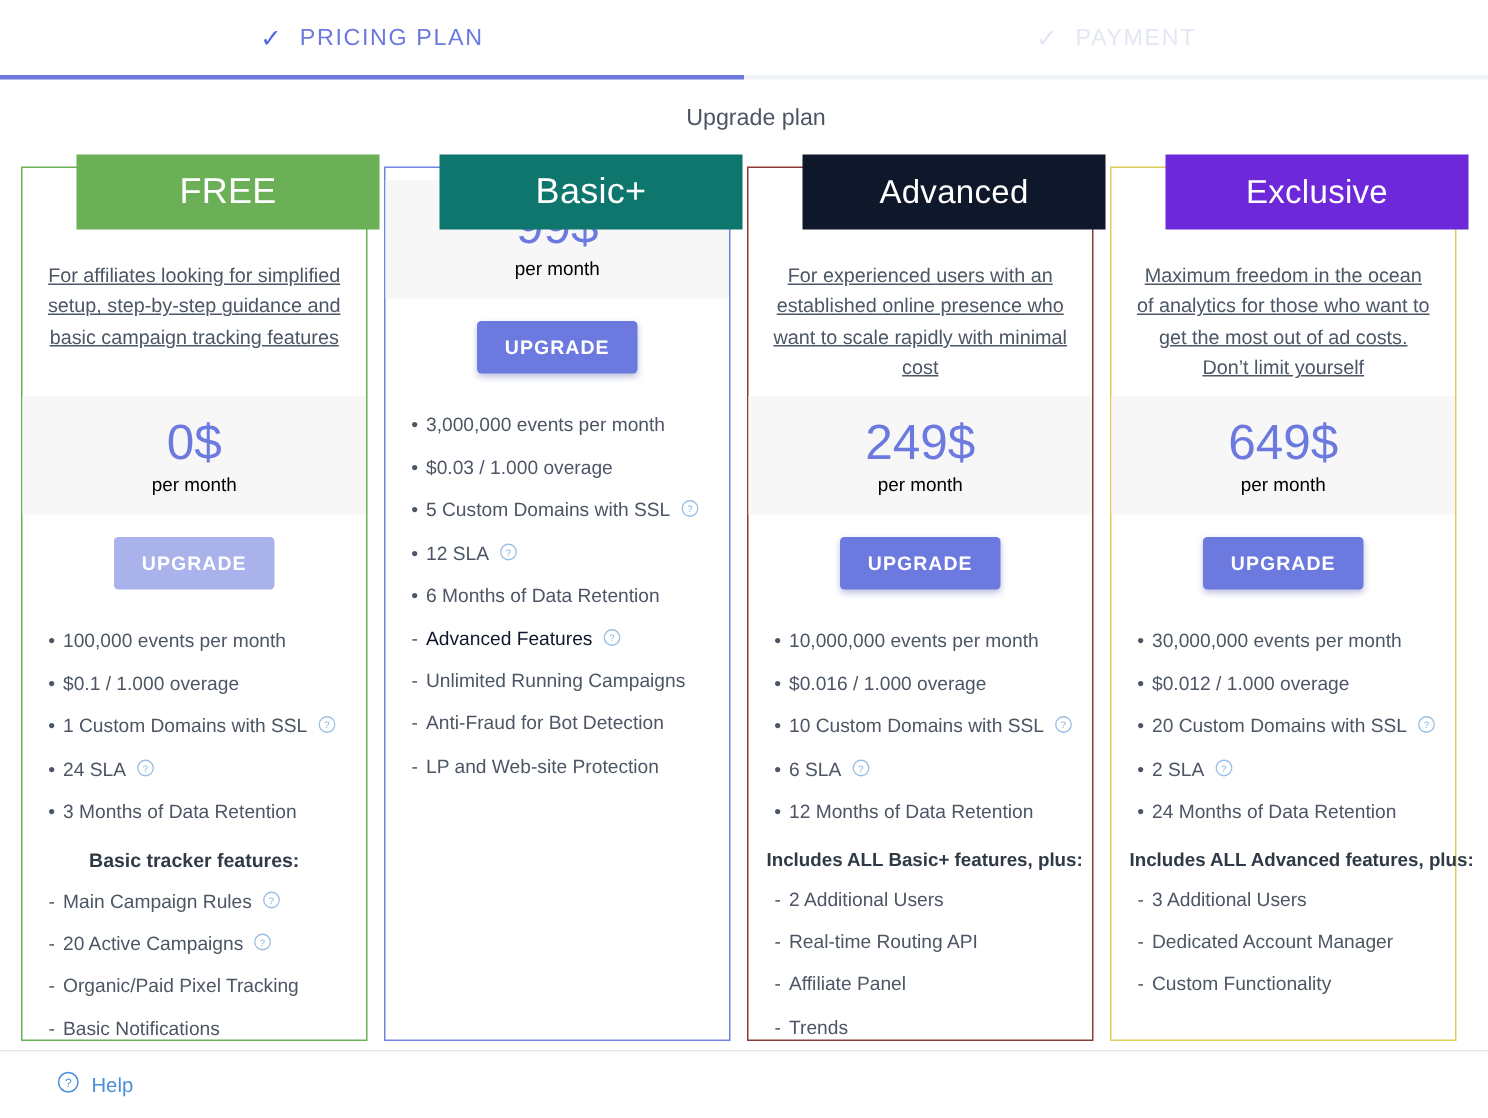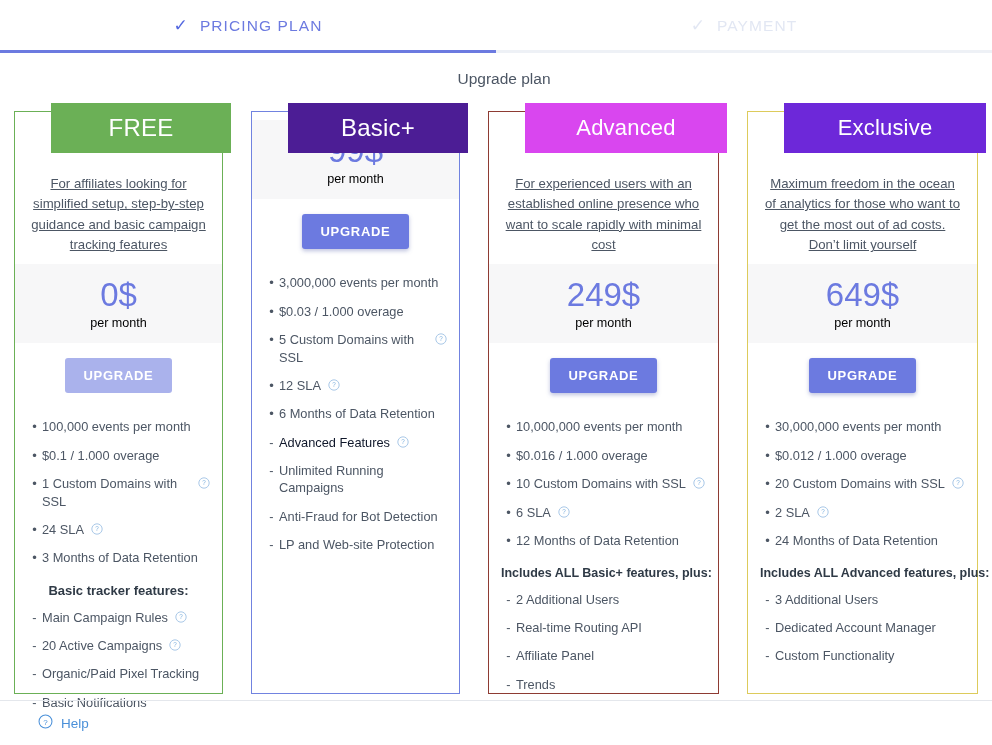--- a/index.html
+++ b/index.html
@@ -48,21 +48,21 @@
     text-align: center;
     font-size: 15.5px;
     color: #4c5664;
     padding: 17px 0 0 0;
     margin-left: 16px;
   }
 
   
   .plans {
     display: flex;
-    gap: 17px;
+    gap: 0;
     padding: 23px 14px 0 14px;
   }
   .plan {
     width: 231px;
     margin-right: 11px;
     position: relative;
     background: #fff;
     border: 1.6px solid #888;
     height: 583px;
     display: flex;
@@ -282,21 +282,21 @@
           <span class="marker dash">-</span>
           <span class="ftext">Organic/Paid Pixel Tracking</span>
         </div>
         <div class="feat">
           <span class="marker dash">-</span>
           <span class="ftext">Basic Notifications</span>
         </div>
       </div>
     </div>
     <div class="plan" style="border-color: rgb(113, 131, 224);">
-      <div class="plan-banner" style="background: #4c1d95;">Basic+</div>
+      <div class="plan-banner" style="background: #0f766e;">Basic+</div>
       <div class="price-band">
         <div class="price">99$</div>
         <div class="price-period">per month</div>
       </div>
       <div class="upgrade-wrap"><button class="upgrade-btn">UPGRADE</button></div>
       <div class="features">
         <div class="feat">
           <span class="marker dot">•</span>
           <span class="ftext">3,000,000 events per month</span>
         </div>
@@ -346,21 +346,21 @@
           <span class="marker dash">-</span>
           <span class="ftext">Anti-Fraud for Bot Detection</span>
         </div>
         <div class="feat">
           <span class="marker dash">-</span>
           <span class="ftext">LP and Web-site Protection</span>
         </div>
       </div>
     </div>
     <div class="plan" style="border-color: rgb(142, 59, 51);">
-      <div class="plan-banner small" style="background: #d946ef;">Advanced</div>
+      <div class="plan-banner small" style="background: #0f172a;">Advanced</div>
       <div class="plan-desc">For experienced users with an established online presence who want to scale rapidly with minimal cost</div>
       <div class="price-band">
         <div class="price">249$</div>
         <div class="price-period">per month</div>
       </div>
       <div class="upgrade-wrap"><button class="upgrade-btn">UPGRADE</button></div>
       <div class="features">
         <div class="feat">
           <span class="marker dot">•</span>
           <span class="ftext">10,000,000 events per month</span>

